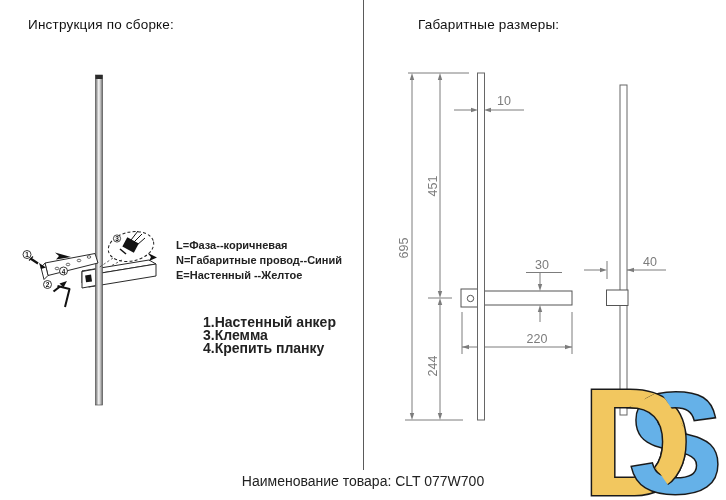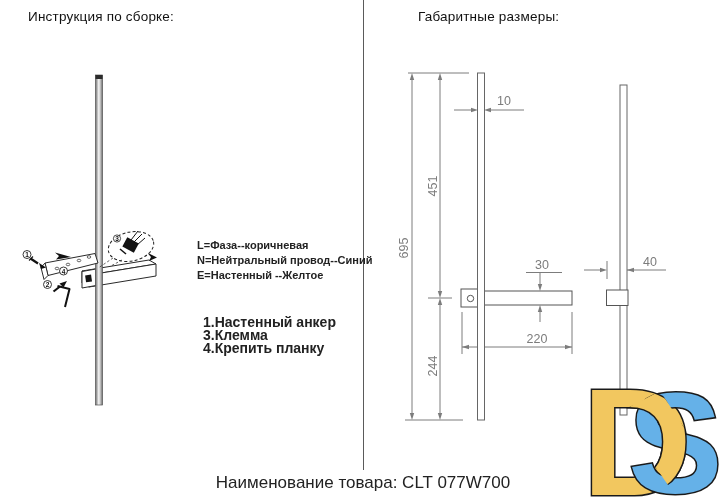--- a/index.html
+++ b/index.html
@@ -1,27 +1,27 @@
 <!DOCTYPE html>
 <html><head>
 <meta charset="utf-8">
 <style>
   html,body{margin:0;padding:0;}
   body{
     width:726px;height:500px;position:relative;overflow:hidden;
     background:#ffffff;font-family:"Liberation Sans",sans-serif;color:#1c1c1c;
   }
   .abs{position:absolute;}
-  .section-title{font-size:13.5px;color:#111;letter-spacing:.2px;}
+  .section-title{font-size:13.5px;color:#111;letter-spacing:.2px;margin-top:8px;}
   #title-left{left:28px;top:9px;}
   #title-right{left:418px;top:9px;}
   #divider{left:363px;top:0;width:1px;height:470px;background:#5a5a5a;}
-  .legend{left:176px;top:238px;font-size:11px;font-weight:600;line-height:15px;color:#222;margin-left:21px;}
+  .legend{left:176px;top:238px;font-size:11px;font-weight:600;line-height:15px;color:#222;}
   .parts{left:203px;top:316px;font-size:14px;font-weight:600;line-height:12.8px;color:#222;}
-  #product-line{left:363px;top:473px;transform:translateX(-50%);font-size:17px;color:#222;white-space:nowrap;}
+  #product-line{left:363px;top:473px;transform:translateX(-50%);font-size:14px;color:#222;white-space:nowrap;}
   svg{position:absolute;left:0;top:0;}
   svg text{font-family:"Liberation Sans",sans-serif;}
   .dimtxt{font-size:12.5px;fill:#7c7c7c;}
   .callout-num{font-size:6.5px;fill:#111;font-weight:bold;}
 </style>
 </head>
 <body>
 
 <div class="abs section-title" id="title-left">Инструкция по сборке:</div>
 <div class="abs section-title" id="title-right">Габаритные размеры:</div>
@@ -94,21 +94,21 @@
     <line x1="134" y1="242" x2="142" y2="234" stroke="#131313" stroke-width="1"></line>
     <line x1="137" y1="245" x2="145" y2="238" stroke="#131313" stroke-width="1"></line>
     <line x1="120" y1="249" x2="126" y2="254" stroke="#131313" stroke-width="1.5"></line>
     <circle cx="117" cy="238.5" r="3.6" fill="#fff" stroke="#222" stroke-width="0.8"></circle>
     <text class="callout-num" x="117" y="241" text-anchor="middle" font-size="6">3</text>
   </g>
 </svg>
 
 <div class="abs legend">
   <div>L=Фаза--коричневая</div>
-  <div>N=Нейтральный провод--Синий</div>
+  <div>N=Габаритные провод--Синий</div>
   <div>E=Настенный --Желтое</div>
 </div>
 
 <div class="abs parts">
   <div>1.Настенный анкер</div>
   <div>3.Клемма</div>
   <div>4.Крепить планку</div>
 </div>
 
 <svg width="726" height="500" viewBox="0 0 726 500">

